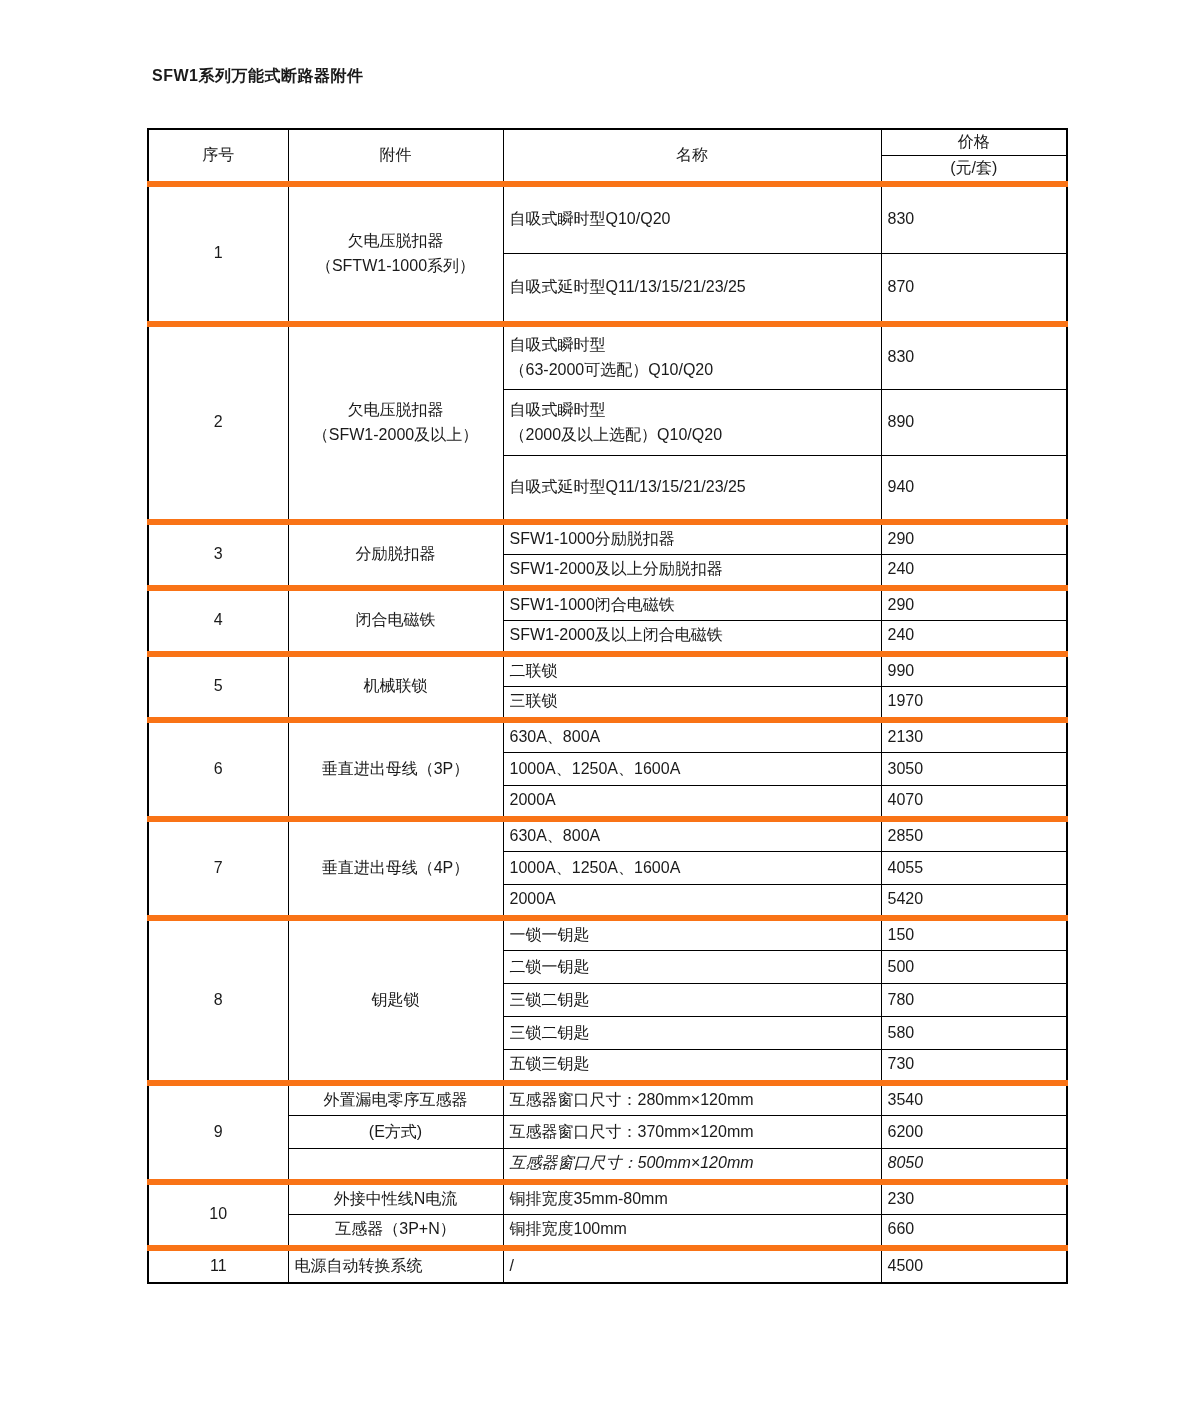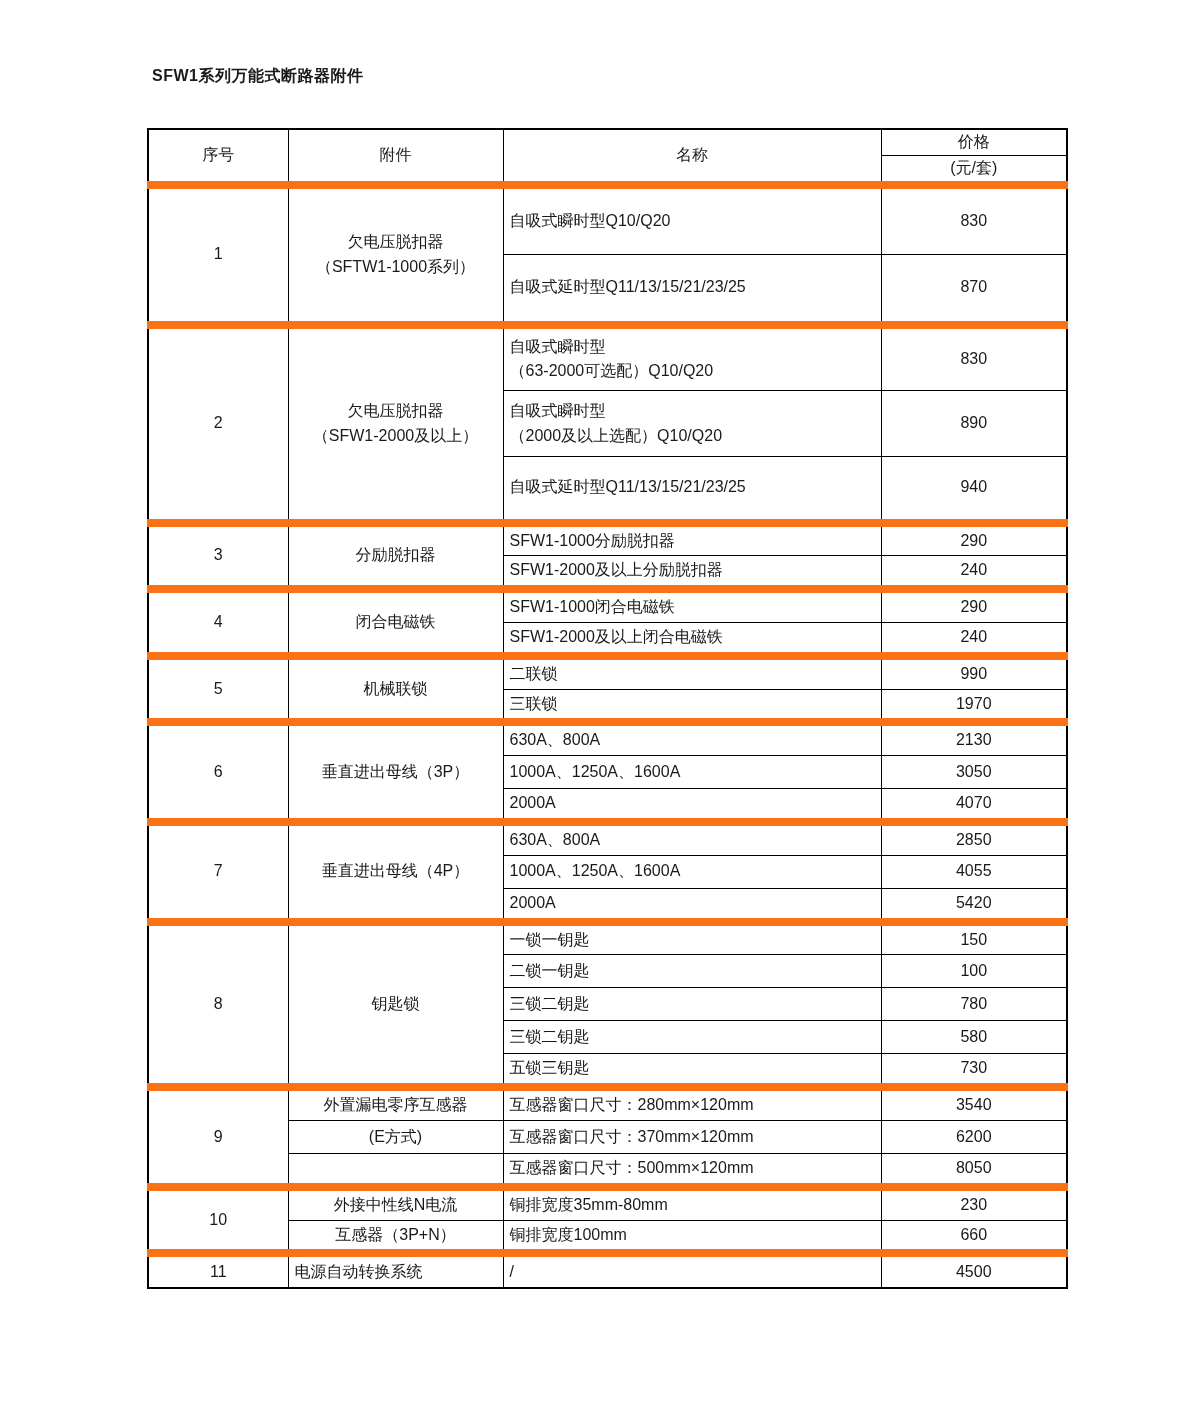--- a/index.html
+++ b/index.html
@@ -31,23 +31,23 @@
   .acc-table th, .acc-table td {
     border: 1px solid #000;
     font-size: 16px;
     font-weight: 400;
     padding: 2px 6px;
     line-height: 1.55;
     vertical-align: middle;
     overflow: hidden;
   }
   .hdr th { height: 24px; text-align: center; padding: 0 6px; }
-  .group-start th, .group-start td { border-top: 8px solid #f97316; }
+  .group-start th, .group-start td { border-top: 6px solid #f97316; }
   .col-no    { text-align: center; }
-  .col-price { text-align: center; }
+  .col-price { }
   .col-acc   { text-align: center; white-space: pre-line; }
   .col-acc.left { text-align: left; }
   .col-name  { text-align: left; white-space: pre-line; }
   .lg { font-size: 20px; }
 </style>
 </head>
 <body>
 
 <div class="page">
 
@@ -159,21 +159,21 @@
           <td class="col-price">5420</td>
         </tr>
         <tr class="group-start" style="height: 33px;">
           <td class="col-no" rowspan="5">8</td>
           <td class="col-acc" rowspan="5">钥匙锁</td>
           <td class="col-name">一锁一钥匙</td>
           <td class="col-price">150</td>
         </tr>
         <tr style="height: 33px;">
           <td class="col-name">二锁一钥匙</td>
-          <td class="col-price">100</td>
+          <td class="col-price">500</td>
         </tr>
         <tr style="height: 33px;">
           <td class="col-name">三锁二钥匙</td>
           <td class="col-price">780</td>
         </tr>
         <tr style="height: 33px;">
           <td class="col-name">三锁二钥匙</td>
           <td class="col-price">580</td>
         </tr>
         <tr style="height: 33px;">
@@ -184,21 +184,21 @@
           <td class="col-no" rowspan="3">9</td>
           <td class="col-acc">外置漏电零序互感器</td>
           <td class="col-name">互感器窗口尺寸：280mm×120mm</td>
           <td class="col-price">3540</td>
         </tr>
         <tr style="height: 33px;">
           <td class="col-acc">(E方式)</td>
           <td class="col-name">互感器窗口尺寸：370mm×120mm</td>
           <td class="col-price">6200</td>
         </tr>
-        <tr style="height: 33px;">
+        <tr style="height: 33px; font-style: italic;">
           <td class="col-acc"></td>
           <td class="col-name">互感器窗口尺寸：500mm×120mm</td>
           <td class="col-price">8050</td>
         </tr>
         <tr class="group-start" style="height: 33px;">
           <td class="col-no" rowspan="2">10</td>
           <td class="col-acc">外接中性线N电流</td>
           <td class="col-name">铜排宽度35mm-80mm</td>
           <td class="col-price lg">230</td>
         </tr>

